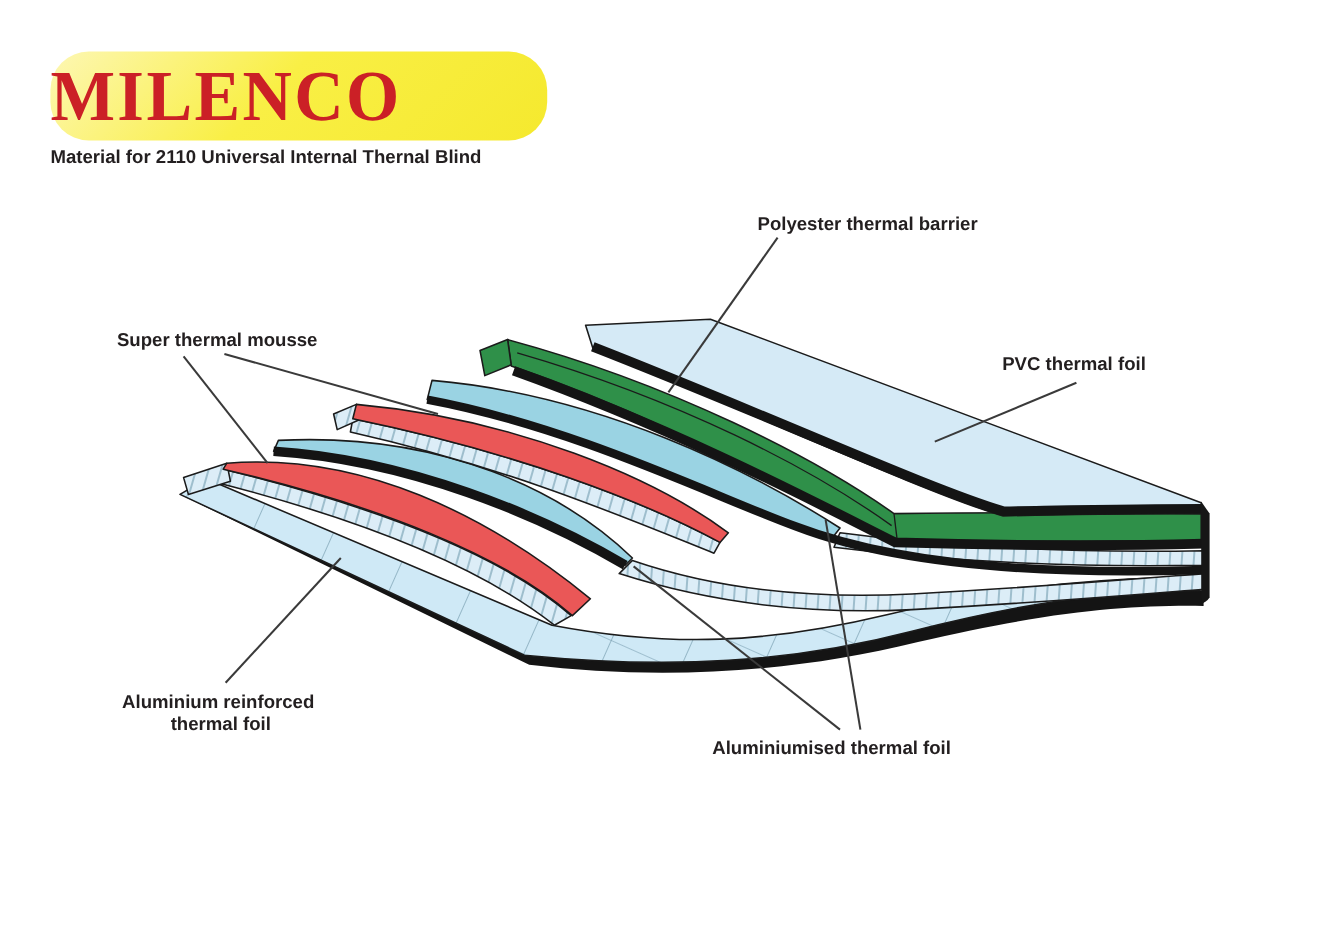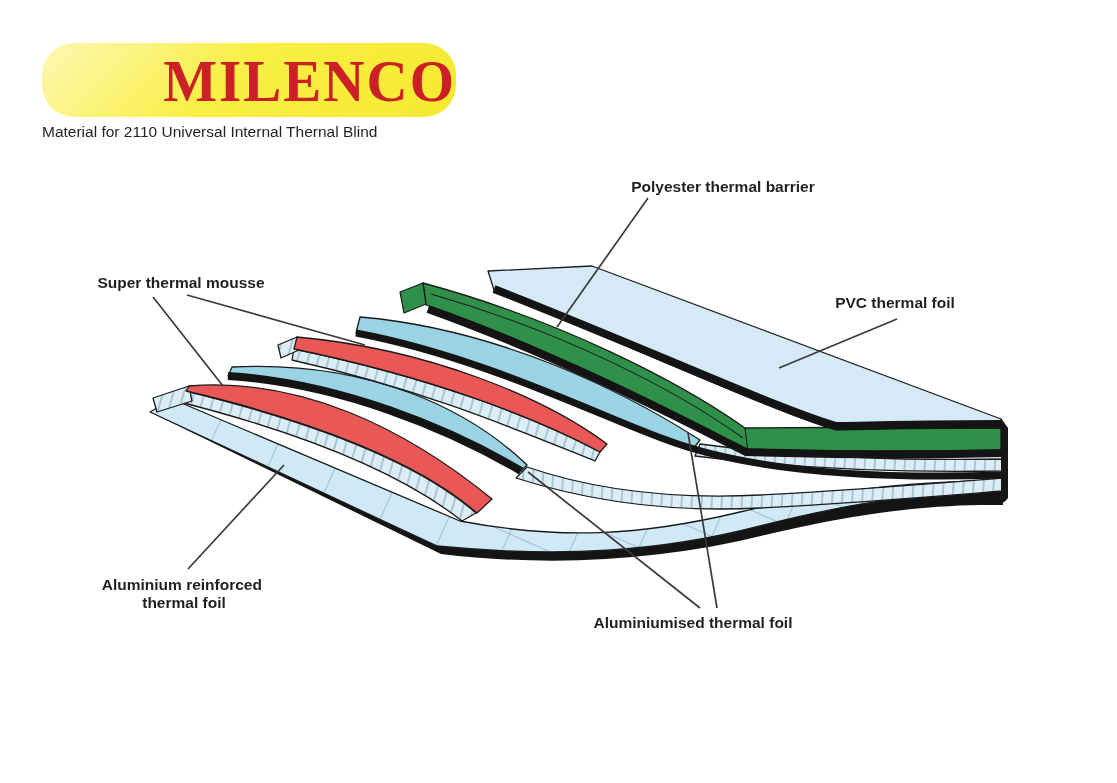--- a/index.html
+++ b/index.html
@@ -1,24 +1,24 @@
 <!DOCTYPE html>
 <html><head>
 <meta charset="utf-8">
 <style>
   html,body{margin:0;padding:0;background:#ffffff;}
   body{width:1117px;height:783px;position:relative;overflow:hidden;
        font-family:"Liberation Sans", sans-serif;}
   .logo-box{position:absolute;left:42px;top:43px;width:414px;height:74px;
       background:linear-gradient(135deg,#fdf7b4 0%, #f9ef45 45%, #f5e92e 100%);
-      display:flex;align-items:center;justify-content:flex-end;border-radius:32px;}
+      display:flex;align-items:center;justify-content:flex-start;border-radius:32px;}
   .logo-text{font-family:"Liberation Serif", serif;font-weight:bold;
       font-size:57px;letter-spacing:2px;line-height:1;transform:scaleY(1.05);}
   .subtitle{position:absolute;left:42px;top:123px;width:520px;
-      font-size:15.5px;font-weight:normal;color:#231f20;}
+      font-size:15.5px;font-weight:bold;color:#231f20;}
   svg{position:absolute;left:0;top:0;}
   .band{stroke:#1b1b1b;stroke-width:1.3;stroke-linejoin:round;}
   .sep{fill:none;stroke:#141414;stroke-linecap:butt;}
   .thinline{fill:none;stroke:#1b1b1b;stroke-width:1.1;}
   .leader{fill:none;stroke:#3a3a3a;stroke-width:1.7;}
   .lbl{font-family:"Liberation Sans", sans-serif;font-size:15.5px;
        font-weight:bold;fill:#231f20;}
 </style>
 </head>
 <body>

